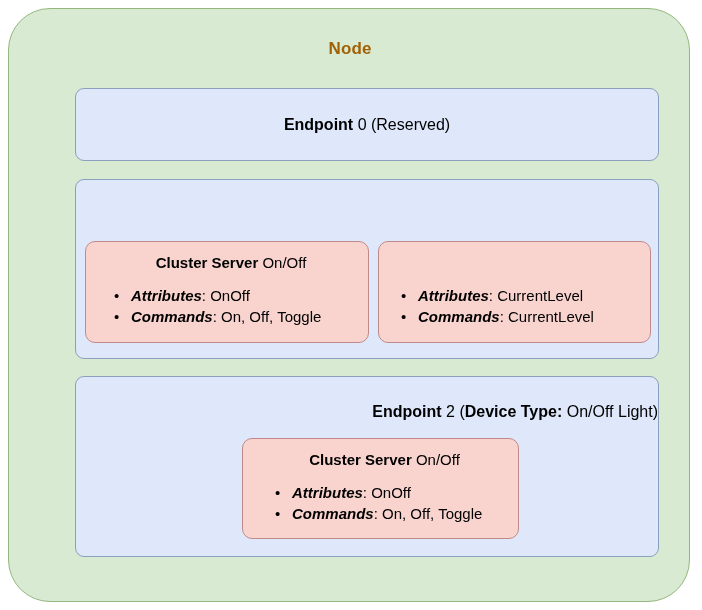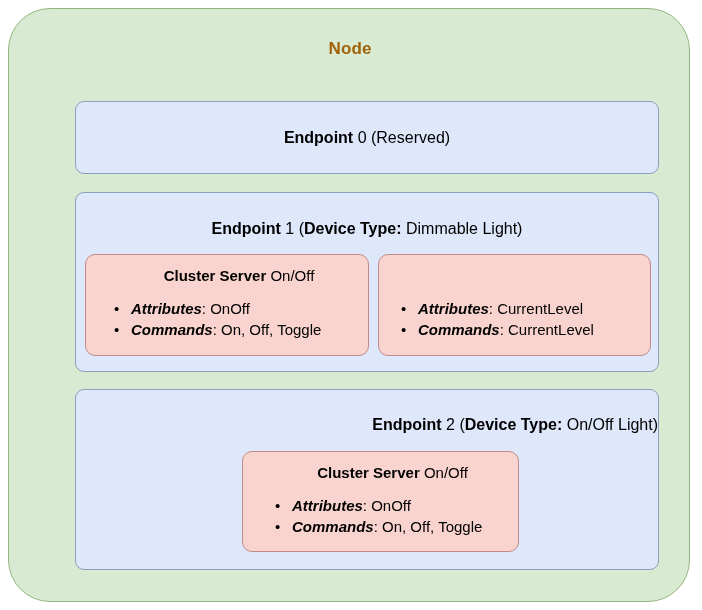--- a/index.html
+++ b/index.html
@@ -46,21 +46,20 @@
     letter-spacing: 0.1px;
   }
 
   
   .endpoint-box {
     position: absolute;
     box-sizing: border-box;
     background: #dfe7fa;
     border: 1px solid #8aa0bd;
     border-radius: 9px;
-    margin-top: 13px;
   }
   .ep0 { left: 66px; top: 79px;  width: 584px; height: 73px; }
   .ep1 { left: 66px; top: 170px; width: 584px; height: 180px; }
   .ep2 { left: 66px; top: 367px; width: 584px; height: 181px; }
 
   .endpoint-title {
     position: absolute;
     left: 0;
     width: 100%;
     text-align: center;
@@ -80,21 +79,21 @@
     background: #f9d4cf;
     border: 1px solid #c08a8a;
     border-radius: 10px;
   }
   .cl-1a { left: 9px;   top: 61px; width: 284px; height: 102px; }
   .cl-1b { left: 302px; top: 61px; width: 273px; height: 102px; }
   .cl-2a { left: 166px; top: 61px; width: 277px; height: 101px; }
 
   .cluster-title {
     position: absolute;
-    left: 12px;
+    left: 4px;
     top: 12px;
     width: 100%;
     text-align: center;
     font-size: 15px;
     color: #000000;
     white-space: nowrap;
   }
   .cluster-title b { font-weight: bold; }
 
   .cluster-list {
@@ -137,23 +136,20 @@
 
     <div class="node-title">Node</div>
 
     <div class="endpoint-box ep0">
       <div class="endpoint-title">
         <b>Endpoint</b><span> 0 (Reserved)</span>
       </div>
     </div>
 
     <div class="endpoint-box ep1">
-      <div class="endpoint-title">
-        <b>Endpoint</b><span> 1 (</span><b>Device Type:</b><span> Dimmable Light)</span>
-      </div>
 
       <div class="cluster-box cl-1a">
         <div class="cluster-title">
           <b>Cluster Server</b><span> On/Off</span>
         </div>
         <ul class="cluster-list">
           <li>
             <span class="bullet">•</span><b>Attributes</b><span>: OnOff</span>
           </li>
           <li>

